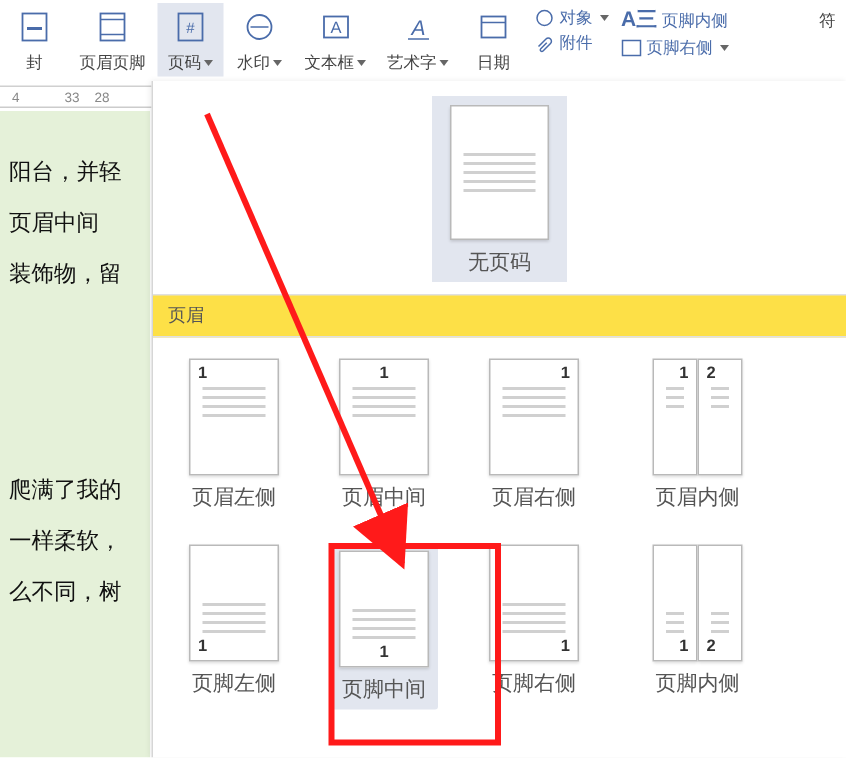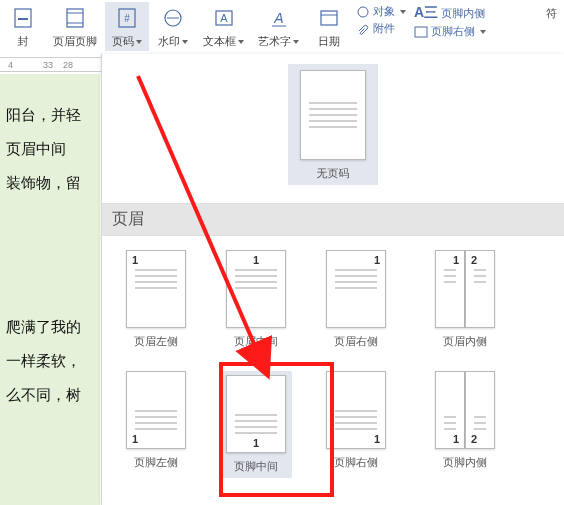--- a/index.html
+++ b/index.html
@@ -21,22 +21,22 @@
   .page.big { width:66px; height:90px; }
   .page.small { width:60px; height:78px; }
   .page.half { width:30px; height:78px; }
   .plines { flex:1; display:flex; flex-direction:column; justify-content:center; gap:4px; padding:6px 8px;}
   .plines.top { justify-content:flex-start; padding-top:18px;}
   .plines.bot { justify-content:flex-end; padding-bottom:18px;}
   .plines div { height:2px; background:#d0d0d0;}
   .pnum { position:absolute; font-size:11px; color:#333; font-weight:700;}
   .pnum.tl { top:3px; left:5px;} .pnum.tc{top:3px; left:0; right:0; text-align:center;} .pnum.tr{top:3px; right:5px;}
   .pnum.bl { bottom:3px; left:5px;} .pnum.bc{bottom:3px; left:0; right:0; text-align:center;} .pnum.br{bottom:3px; right:5px;}
-  .cap { font-size:11px; color:#555; margin-top:6px; text-align:center;}
-  .sec-h { background:#e5e5e5; border-top:1px solid #e0e0e0; border-bottom:1px solid #e0e0e0; padding:5px 10px; font-size:16px; color:#555;margin-top:10px; }
+  .cap { font-size:14px; color:#555; margin-top:6px; text-align:center;}
+  .sec-h { background:#fde047; border-top:1px solid #e0e0e0; border-bottom:1px solid #e0e0e0; padding:5px 10px; font-size:12px; color:#555; }
   .grid { display:flex; gap:28px; padding:14px 18px 8px; align-items:flex-start;}
   .gitem { display:flex; flex-direction:column; align-items:center; width:72px;}
   .gitem.pair { width:90px; flex-direction:row; gap:0; flex-wrap:wrap; justify-content:center;}
   .gitem.pair .cap{ width:100%;}
   .gitem.sel .page { outline:0; }
   .gitem.sel { background:#e2e6ef; padding:4px 8px; border-radius:2px;}
   .redbox { position:absolute; border:4px solid #ff1a1a; left:219px; top:362px; width:115px; height:135px; pointer-events:none;}
   .arrow { position:absolute; left:108px; top:56px; width:300px; height:360px; pointer-events:none;}
   .drop-caret { display:inline-block; width:0;height:0;border-left:3px solid transparent;border-right:3px solid transparent;border-top:4px solid #666; vertical-align:middle; margin-left:2px;}
 </style>

